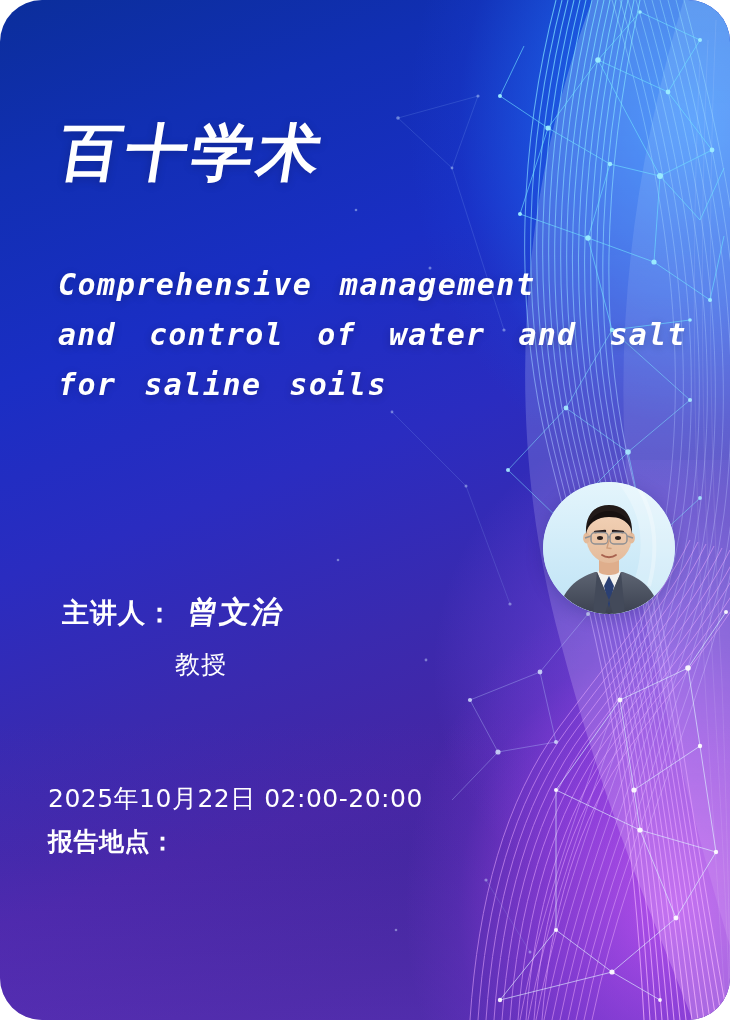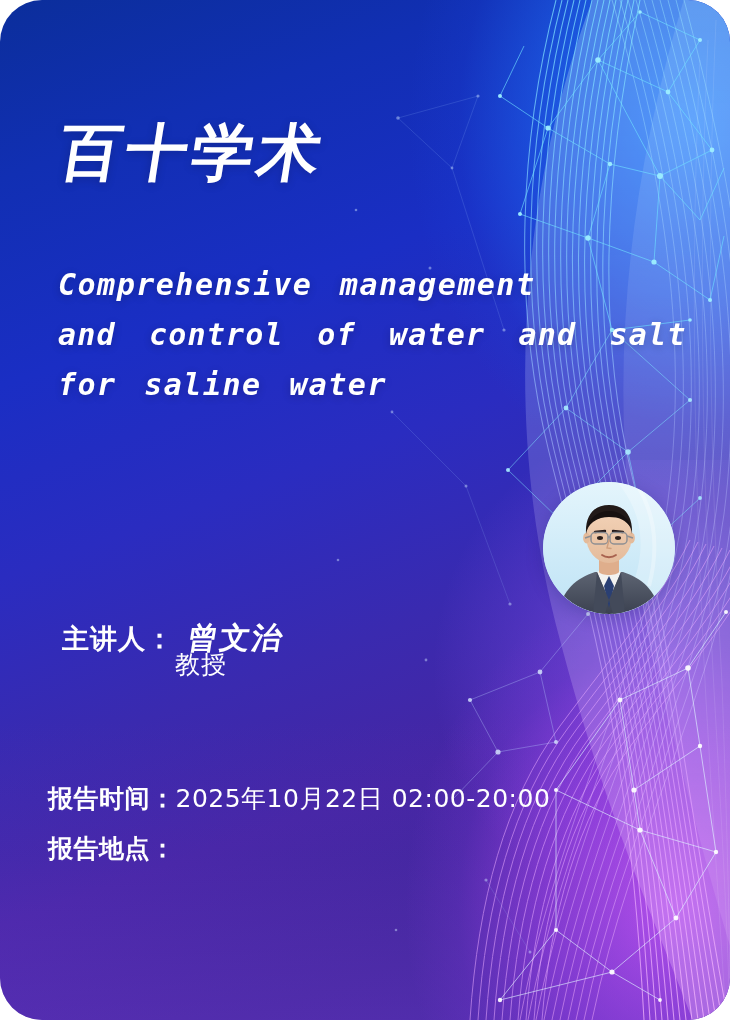--- a/index.html
+++ b/index.html
@@ -135,21 +135,20 @@
   .portrait svg { display: block; }
 
   .speaker-row {
     position: absolute;
     left: 62px;
     top: 592px;
     display: flex;
     align-items: baseline;
     color: #ffffff;
     white-space: nowrap;
-    margin-top: 26px;
   }
   .speaker-label {
     font-size: 27px;
     font-weight: 700;
     letter-spacing: 1px;
     font-family: "DejaVu Sans", "Liberation Sans", sans-serif;
   }
   .speaker-name {
     margin-left: 14px;
     font-size: 30px;
@@ -178,21 +177,21 @@
     color: #ffffff;
     white-space: nowrap;
   }
   .info-line {
     display: flex;
     align-items: baseline;
     font-size: 25px;
     line-height: 32px;
     font-family: "DejaVu Sans", "Liberation Sans", sans-serif;
   }
-  .info-line + .info-line { margin-top: 18px; }
+  .info-line + .info-line { margin-top: 11px; }
   .info-label { font-weight: 700; letter-spacing: 0.5px; }
   .info-value { font-weight: 400; letter-spacing: 0.5px; }
 </style>
 </head>
 <body>
 
 <div id="poster">
 
   <div class="wash wash-blue-right"></div>
   <div class="wash wash-violet-mid"></div>
@@ -391,21 +390,21 @@
     </g>
   </svg>
 
   <div class="content">
 
     <div class="title-cn">百十学术</div>
 
     <div class="subtitle-en">
       <span class="ln ln1">Comprehensive management</span>
       <span class="ln ln2">and control of water and salt</span>
-      <span class="ln ln3">for saline water</span>
+      <span class="ln ln3">for saline soils</span>
     </div>
 
     <div class="portrait">
       <svg width="132" height="132" viewBox="0 0 132 132">
         <defs>
           <clipPath id="pclip">
               <circle cx="66" cy="66" r="66"></circle>
             </clipPath>
           <linearGradient id="bgph" x1="0" y1="0" x2="0" y2="1">
             <stop offset="0%" stop-color="#e4f5fc"></stop>
@@ -468,21 +467,20 @@
 
     <div class="speaker-row">
       <span class="speaker-label">主讲人：</span>
       <span class="speaker-name">曾文治</span>
     </div>
 
     <div class="speaker-title">教授</div>
 
     <div class="info-block">
       <div class="info-line">
-        <span class="info-label">报告时间：</span>
         <span class="info-value">2025年10月22日 02:00-20:00</span>
       </div>
       <div class="info-line">
         <span class="info-label">报告地点：</span>
       </div>
     </div>
 
   </div>
 </div>
 

